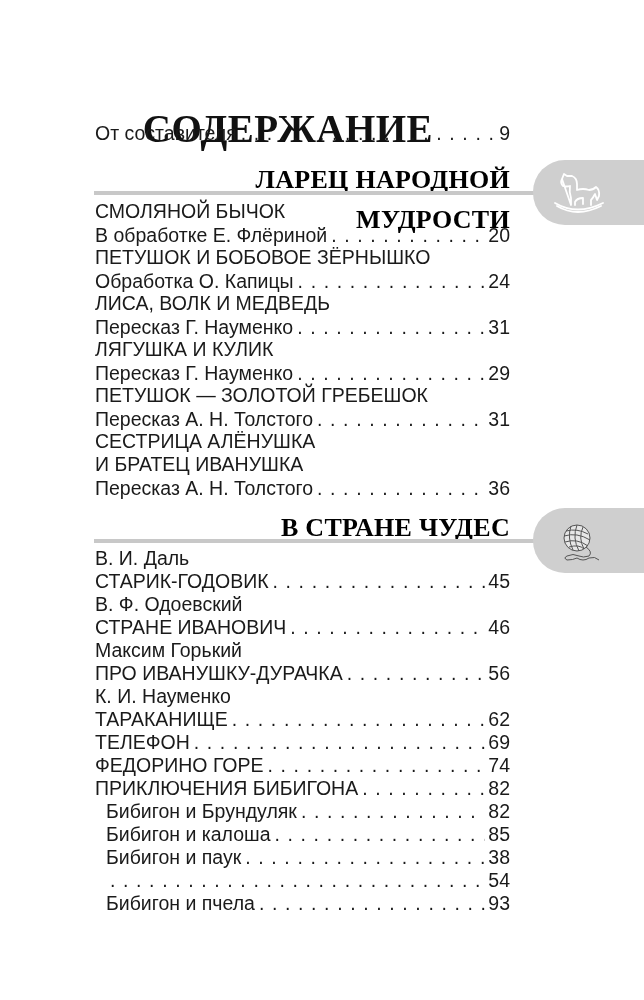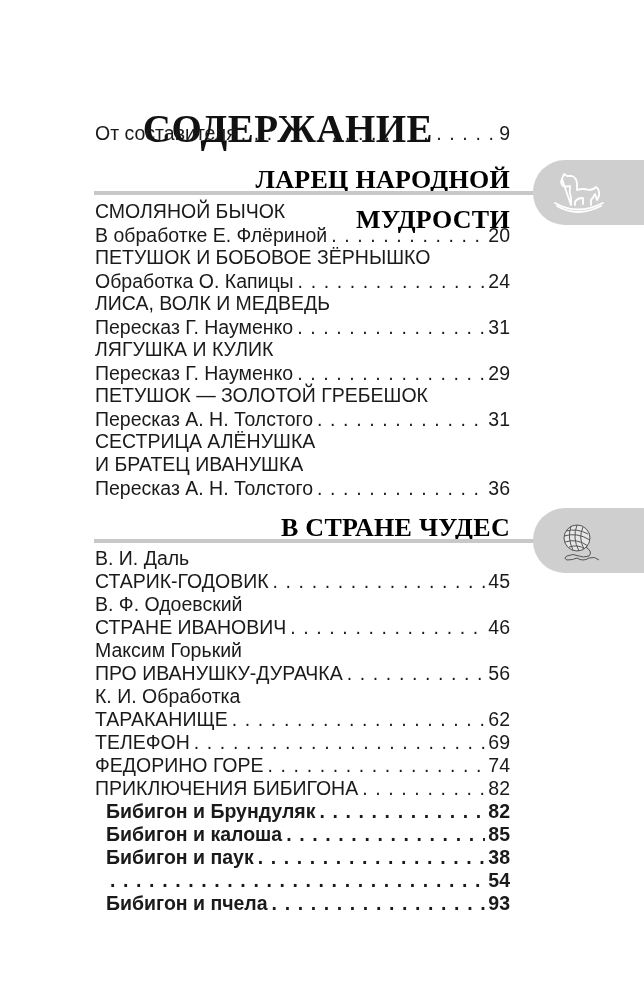--- a/index.html
+++ b/index.html
@@ -9,21 +9,21 @@
   }
   .page-title {
     position:absolute; left:0; width:576px; top:80px; text-align:center;
     font-family:"Liberation Serif", serif; font-weight:bold; font-size:39px; letter-spacing:0.5px;
     color:#111;
   }
   .toc-line {
     position:absolute; left:95px; width:415px; height:24px;
     display:flex; align-items:flex-end; font-size:19.5px; line-height:24px; white-space:nowrap;
   }
-  .toc-line.indent { left:106px; width:404px;font-weight:bold; }
+  .toc-line.indent { left:106px; width:404px; }
   .toc-line .title { flex:0 0 auto; }
   .toc-line .title.italic { }
   .toc-line .leader {
     flex:1 1 auto; overflow:hidden; margin:0 3px 0 4px; letter-spacing:5.3px; color:#1a1a1a;
   }
   .toc-line .leader::before {
     content:". . . . . . . . . . . . . . . . . . . . . . . . . . . . . . . . . . . . . . . . . . . . . . . . . . . . . . . . . . . . . . . . . . .";
     letter-spacing:0px; word-spacing:2.2px;
   }
   .toc-line .page { flex:0 0 auto; text-align:right; }
@@ -158,21 +158,21 @@
 <div class="toc-line" style="top:638px">
   <span class="title">Максим Горький</span>
 </div>
 <div class="toc-line" style="top:661px">
   <span class="title">ПРО ИВАНУШКУ-ДУРАЧКА</span>
   <span class="leader"></span>
   <span class="page">56</span>
 </div>
 
 <div class="toc-line" style="top:684px">
-  <span class="title">К. И. Обработка</span>
+  <span class="title">К. И. Науменко</span>
 </div>
 <div class="toc-line" style="top:707px">
   <span class="title">ТАРАКАНИЩЕ</span>
   <span class="leader"></span>
   <span class="page">62</span>
 </div>
 <div class="toc-line" style="top:730px">
   <span class="title">ТЕЛЕФОН</span>
   <span class="leader"></span>
   <span class="page">69</span>

